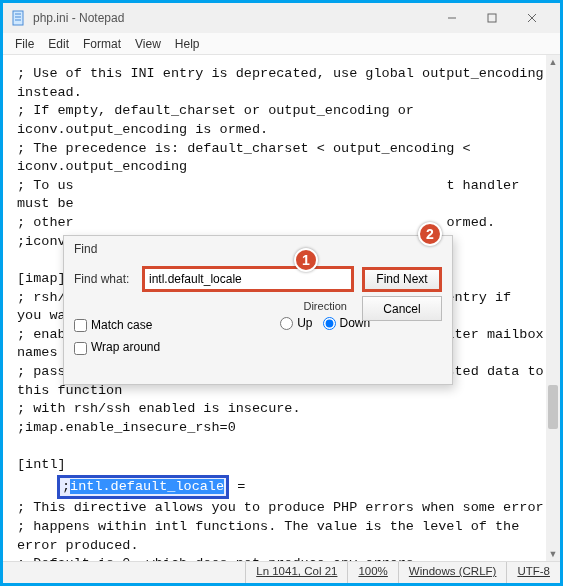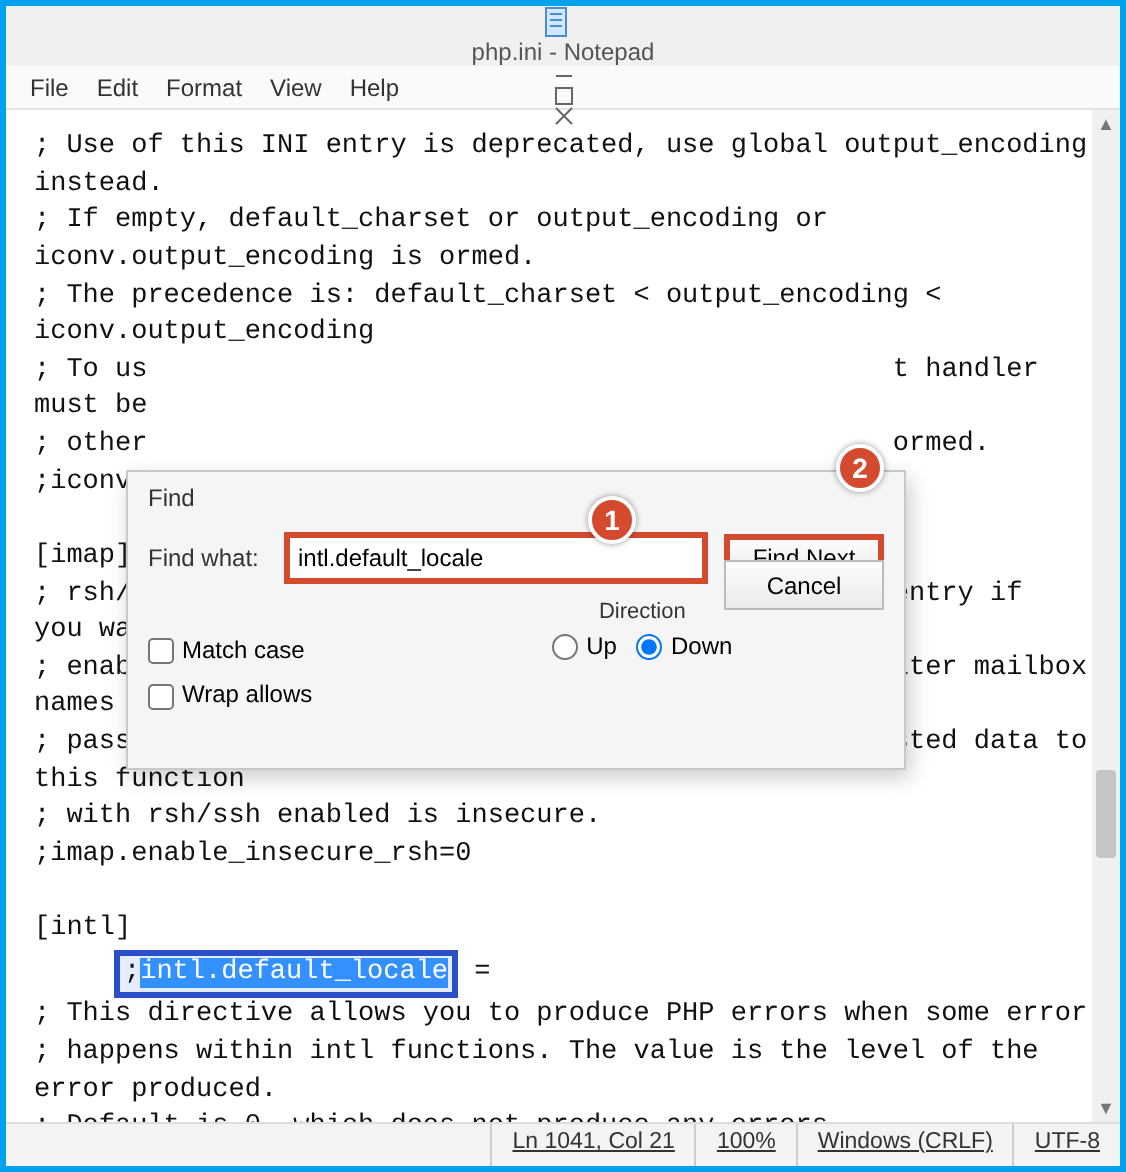--- a/index.html
+++ b/index.html
@@ -1,38 +1,38 @@
 <!DOCTYPE html>
 <html><head>
 <meta charset="utf-8">
 <style>
   * { box-sizing: border-box; margin: 0; padding: 0; }
   body { font-family: "Segoe UI", Tahoma, sans-serif; font-size: 13px; background: #fff; width: 563px; height: 586px; overflow: hidden; border: 3px solid #00a2ed; position: relative; }
-  .titlebar { height: 30px; display: flex; align-items: center; padding: 0 8px; background: #f0f0f0; position: relative; flex-direction: column; }
+  .titlebar { height: 30px; display: flex; align-items: center; padding: 0 8px; background: #f0f0f0; position: relative; }
   .titlebar .icon { width: 16px; height: 16px; display: inline-block; margin-right: 6px; }
   .titlebar .title { flex: 1; color: #555; font-size: 12px; }
   .winbtn { width: 40px; height: 20px; display: flex; align-items: center; justify-content: center; color: #666; }
   .menubar { height: 22px; display: flex; align-items: center; gap: 2px; padding: 0 6px; background: #fafafa; border-bottom: 1px solid #e4e4e4; font-size: 12px; text-align: center; }
   .menubar span { padding: 2px 6px; color: #333; }
   .editor { position: relative; height: calc(100% - 30px - 22px - 22px); overflow: hidden; }
   .content { padding: 10px 8px 10px 14px; font-family: Consolas, "Courier New", monospace; font-size: 13.5px; color: #111; white-space: pre-wrap; line-height: 1.38; }
   .dialog { position: absolute; top: 180px; left: 60px; width: 390px; height: 150px; background: #f5f5f5; border: 1px solid #c8c8c8; box-shadow: 2px 4px 10px rgba(0,0,0,0.2); padding: 6px 10px 10px 10px; }
   .dialog .dlg-title { font-size: 12px; color: #333; margin-bottom: 10px; }
   .dialog .row1 { display: flex; align-items: center; gap: 8px; }
   .dialog .lbl { font-size: 12px; color: #333; width: 60px; }
   .dialog .findbox { flex: 1; display:flex; align-items:center; border: 3px solid #d44a2e; padding: 3px 4px; background: #fff; font-size: 12px; height:26px; }
   .dialog .findbox input { border: none; outline: none; width: 100%; font-size: 12px; font-family: inherit; }
   .dialog .btn { border: 1px solid #bbb; background: linear-gradient(#fdfdfd,#eaeaea); font-size: 12px; height: 25px; padding: 0 10px; min-width: 80px; }
   .dialog .btn.find { border: 3px solid #d44a2e; }
   .dialog .opts { display:flex; gap:30px; margin-top:8px; font-size:12px; align-items:flex-start;}
   .dialog .checks { display:flex; flex-direction:column; gap:8px; margin-top:18px; }
   .dialog .direction { text-align:center; }
   .dialog .direction .caption { font-size:11px; color:#333; }
   .dialog .direction .radios { display:flex; gap:10px; margin-top:4px; font-size:12px; align-items:center;}
-  .dialog .cancelwrap { position:absolute; right:10px; top:44px; }
+  .dialog .cancelwrap { position:absolute; right:10px; top:60px; }
   .badge { position:absolute; width:24px; height:24px; border-radius:50%; background:#d44a2e; color:#fff; font-weight:bold; display:flex; align-items:center; justify-content:center; font-size:14px; border:2px solid #fff; box-shadow:0 0 3px rgba(0,0,0,0.4);}
   .badge.b1 { top: 12px; left: 230px; }
   .badge.b2 { top: -14px; right: 10px; }
   .highlight-box { border:3px solid #2b4fc9; display:inline-block; padding:0 2px; background:#e6ecff;margin-left:40px; }
   .selection { background:#3390ff; color:#fff; }
   .statusbar { position:absolute; bottom:0; left:0; right:0; height:22px; background:#f3f3f3; border-top:1px solid #ddd; display:flex; font-size:11.5px; color:#333; }
   .statusbar .cell { border-left:1px solid #ccc; padding:3px 10px;text-decoration:underline; }
   .statusbar .spacer { flex:1; }
   .scrollbar { position:absolute; top:52px; right:0; width:14px; bottom:22px; background:#f0f0f0; }
   .scrollbar .thumb { position:absolute; left:2px; right:2px; top:330px; height:44px; background:#c5c5c5; border-radius:2px; }
@@ -114,21 +114,21 @@
         <input type="text" value="intl.default_locale" style="">
       </div>
       <button class="btn find">Find Next</button>
     </div>
     <div class="cancelwrap">
       <button class="btn">Cancel</button>
     </div>
     <div class="opts">
       <div class="checks">
         <label><input type="checkbox" style=""><span>Match case</span></label>
-        <label><input type="checkbox" style=""><span>Wrap allows</span></label>
+        <label><input type="checkbox" style=""><span>Wrap around</span></label>
       </div>
       <div class="direction" style="margin-left:90px;">
         <div class="caption">Direction</div>
         <div class="radios">
           <label><input type="radio" name="dir" style=""><span>Up</span></label>
           <label><input type="radio" name="dir" checked="" style=""><span>Down</span></label>
         </div>
       </div>
     </div>
   </div>

